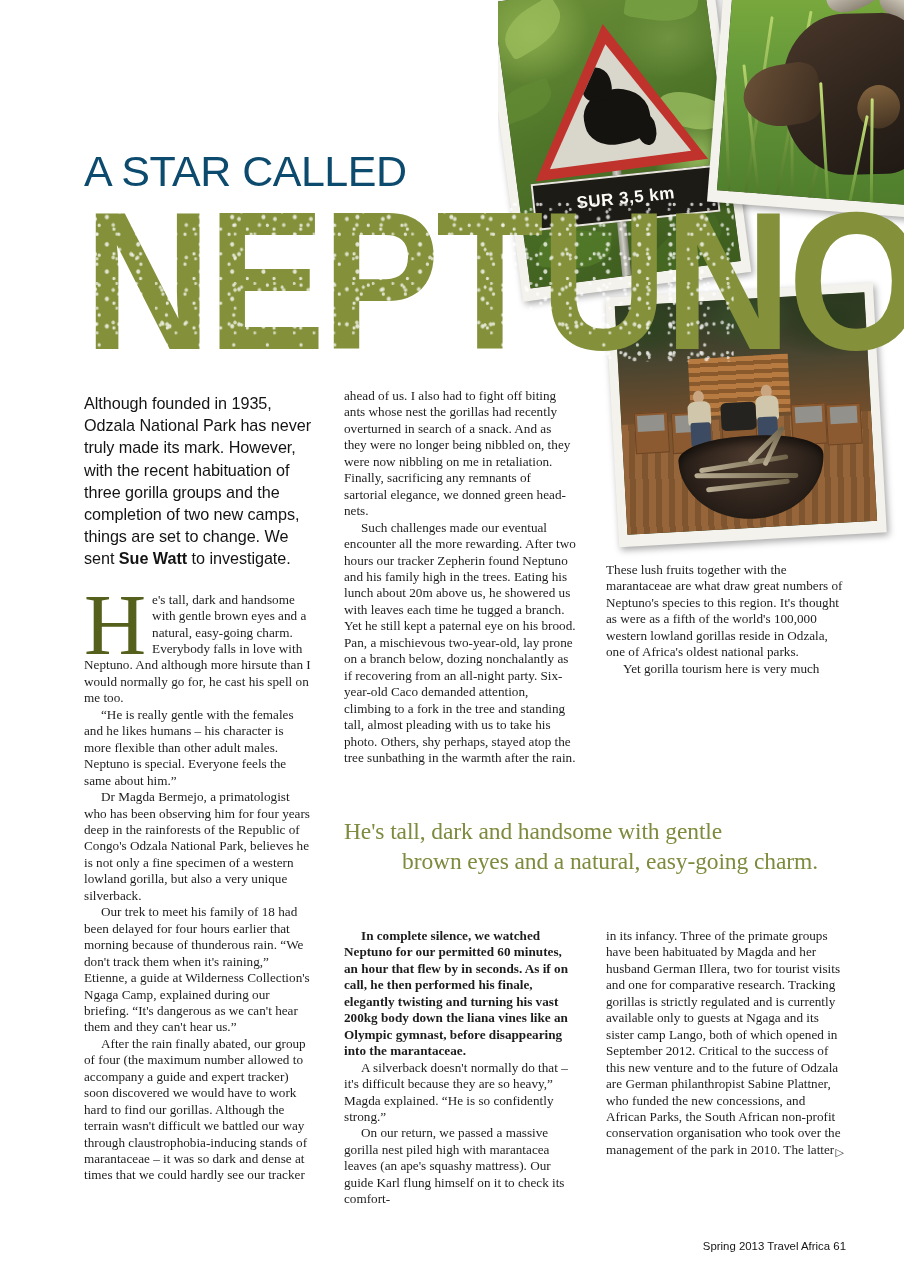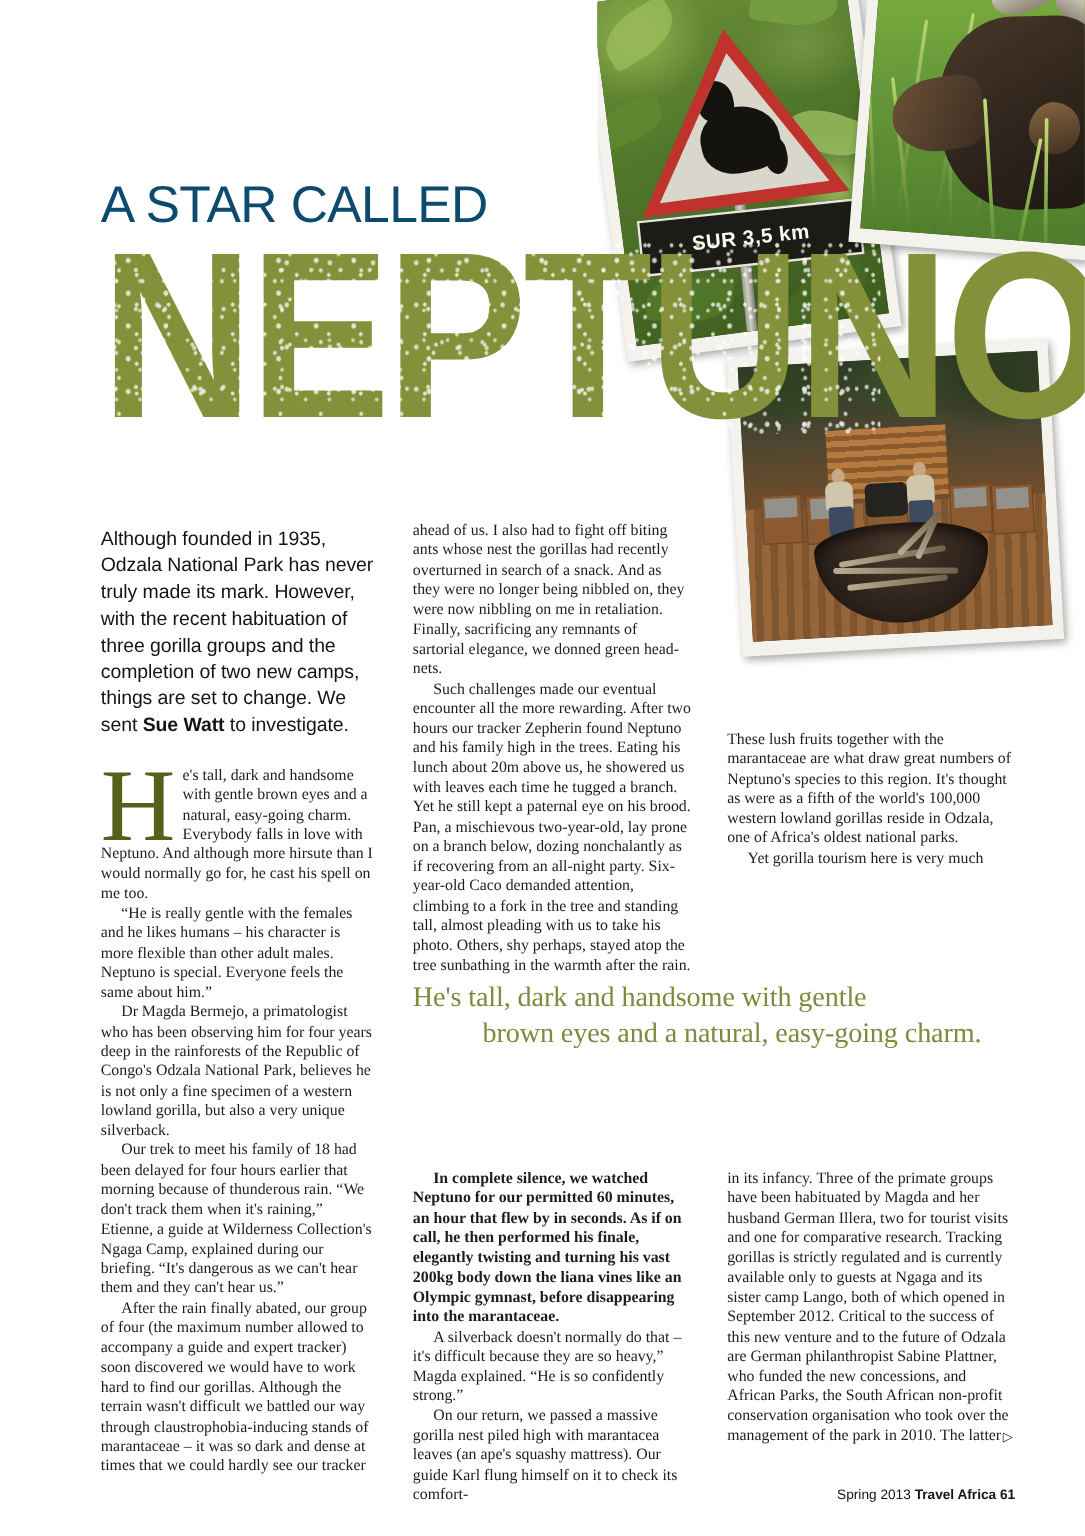--- a/index.html
+++ b/index.html
@@ -329,21 +329,21 @@
       radial-gradient(circle at 88% 34%, rgba(255,255,255,.8) 0 1px, transparent 1.6px),
       radial-gradient(circle at 20% 80%, rgba(255,255,255,.75) 0 1.1px, transparent 1.8px),
       radial-gradient(circle at 45% 88%, rgba(255,255,255,.8) 0 1px, transparent 1.7px),
       radial-gradient(circle at 66% 42%, rgba(255,255,255,.7) 0 1px, transparent 1.5px);
     background-size: 23px 19px, 31px 27px, 19px 23px, 27px 21px, 35px 29px, 21px 25px, 29px 23px, 17px 19px;
     mix-blend-mode: screen;
     opacity: .9;
   }
 
   
-  .col { position: absolute; z-index: 7; margin-top: 46px; }
+  .col { position: absolute; z-index: 7; }
   #col1 { left: 84px;  top: 392px; width: 228px; }
   #col2 { left: 344px; top: 388px; width: 233px; }
   #col3 { left: 606px; top: 562px; width: 240px; }
   #col2b{ left: 344px; top: 928px; width: 233px; }
   #col3b{ left: 606px; top: 928px; width: 240px; }
 
   #standfirst {
     font-family: "Liberation Sans", sans-serif;
     font-size: 16.2px;
     line-height: 22.2px;
@@ -391,21 +391,21 @@
   #footer {
     position: absolute;
     right: 58px;
     bottom: 28px;
     font-family: "Liberation Sans", sans-serif;
     font-size: 11.4px;
     color: #141414;
     z-index: 7;
     white-space: nowrap;
   }
-  #footer b { font-weight: 700; }
+  #footer b { font-weight: 400; }
   .cont-arrow {
     font-family: "Liberation Sans", sans-serif;
     font-size: 11px;
     color: #333;
     float: right;
     margin-top: -14px;
     margin-right: 2px;
   }
 </style>
 </head>

